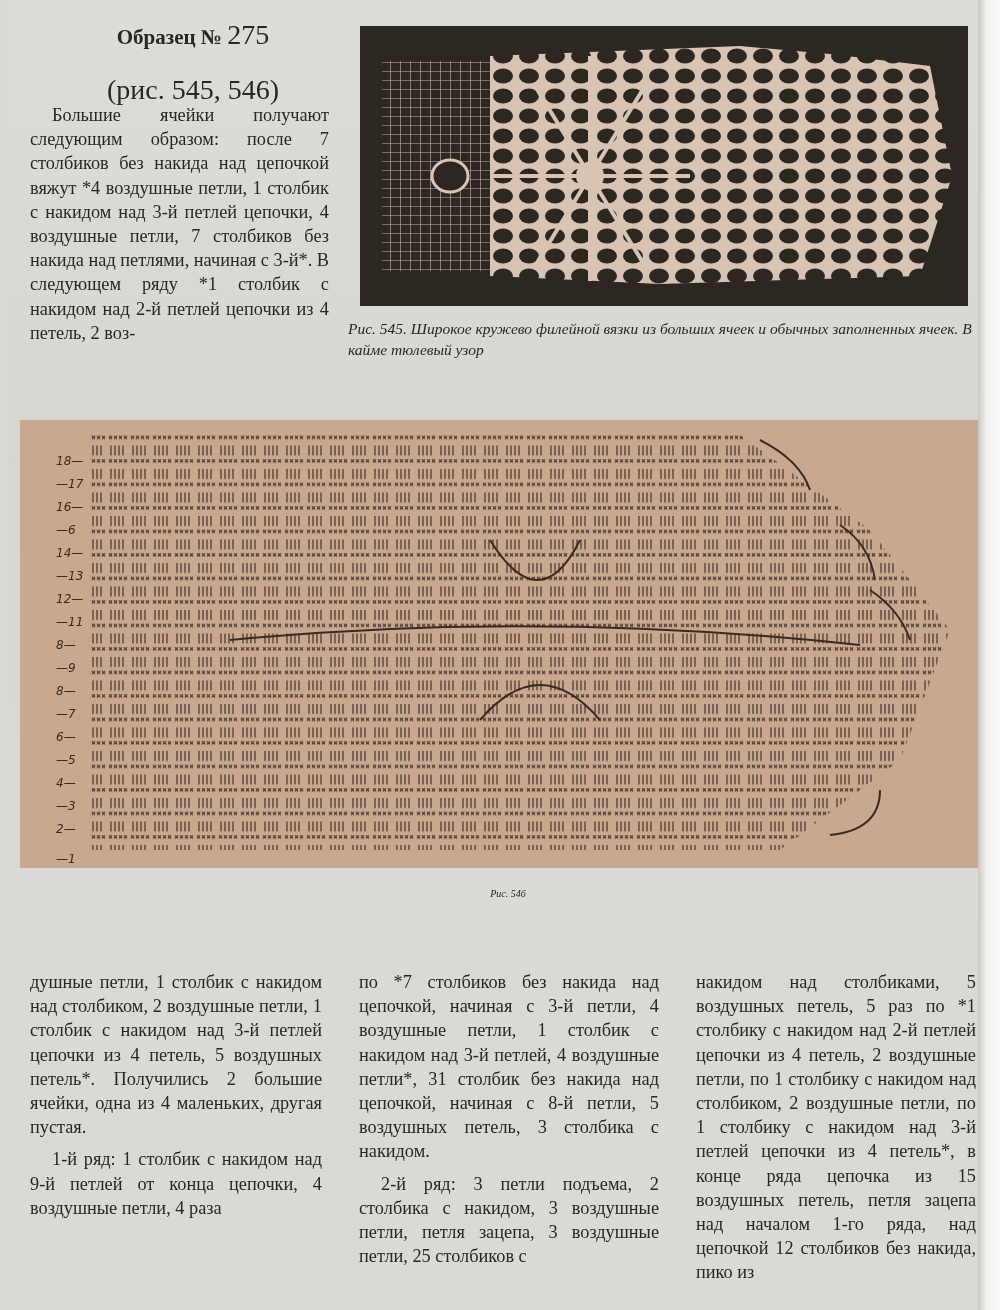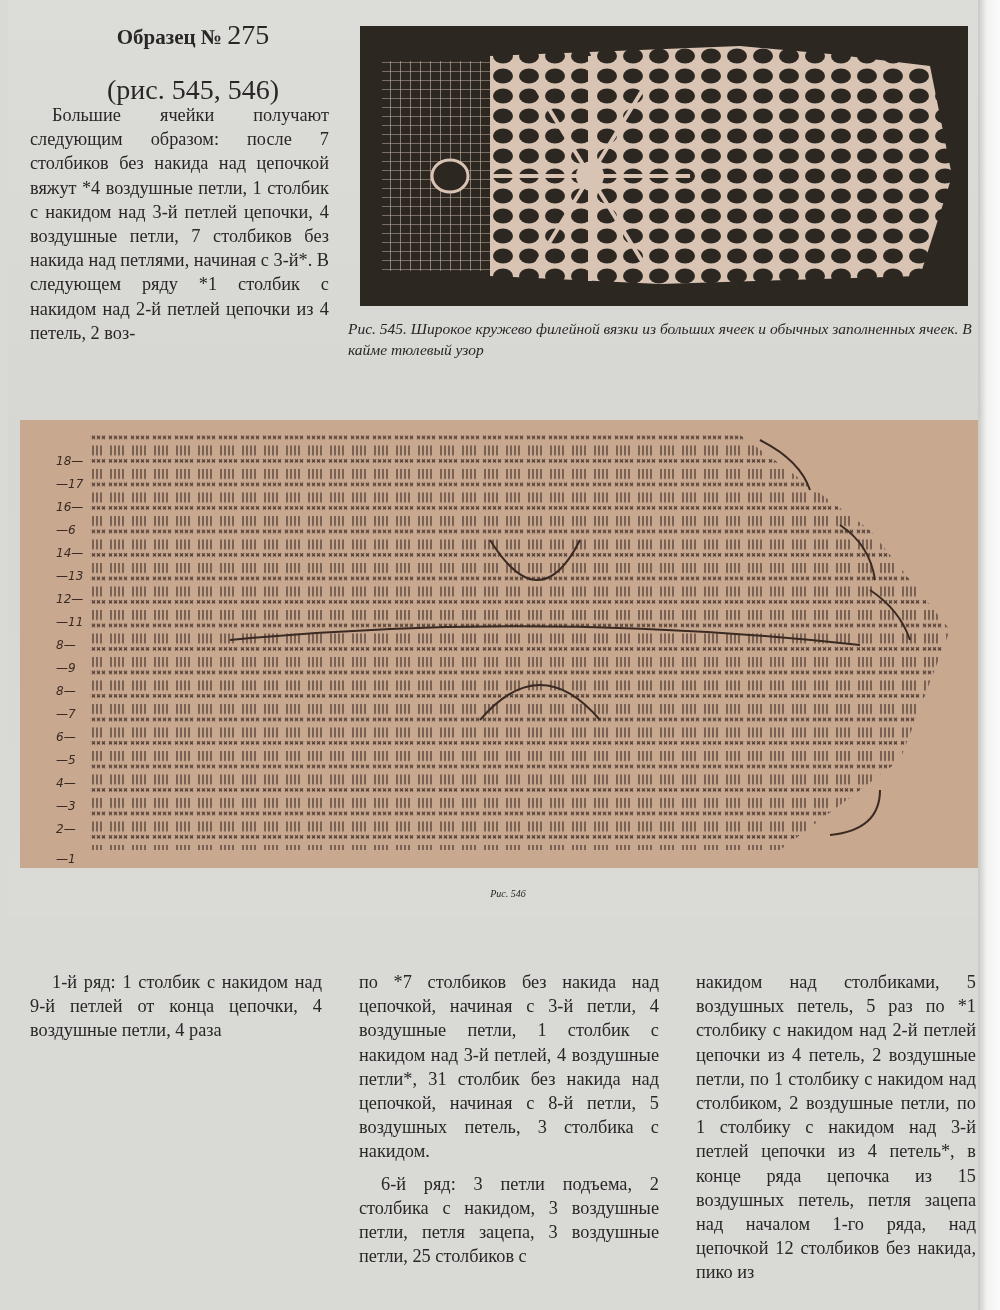--- a/index.html
+++ b/index.html
@@ -142,23 +142,24 @@
       <span class="row-label" style="top:299px">—5</span>
       <span class="row-label" style="top:322px">4—</span>
       <span class="row-label" style="top:345px">—3</span>
       <span class="row-label" style="top:368px">2—</span>
       <span class="row-label" style="top:398px">—1</span>
     </div>
   </div>
   <div class="caption2">Рис. 546</div>
 
   <div class="col col-b1">
+    <p>душные петли, 1 столбик с накидом над столбиком, 2 воздушные петли, 1 столбик с накидом над 3-й петлей цепочки из 4 петель, 5 воздушных петель*. Получились 2 большие ячейки, одна из 4 маленьких, другая пустая.</p>
     <p class="indent">1-й ряд: 1 столбик с накидом над 9-й петлей от конца цепочки, 4 воздушные петли, 4 раза</p>
   </div>
   <div class="col col-b2">
     <p>по *7 столбиков без накида над цепочкой, начиная с 3-й петли, 4 воздушные петли, 1 столбик с накидом над 3-й петлей, 4 воздушные петли*, 31 столбик без накида над цепочкой, начиная с 8-й петли, 5 воздушных петель, 3 столбика с накидом.</p>
-    <p class="indent">6-й ряд: 3 петли подъема, 2 столбика с накидом, 3 воздушные петли, петля зацепа, 3 воздушные петли, 25 столбиков с</p>
+    <p class="indent">2-й ряд: 3 петли подъема, 2 столбика с накидом, 3 воздушные петли, петля зацепа, 3 воздушные петли, 25 столбиков с</p>
   </div>
   <div class="col col-b3">
     <p>накидом над столбиками, 5 воздушных петель, 5 раз по *1 столбику с накидом над 2-й петлей цепочки из 4 петель, 2 воздушные петли, по 1 столбику с накидом над столбиком, 2 воздушные петли, по 1 столбику с накидом над 3-й петлей цепочки из 4 петель*, в конце ряда цепочка из 15 воздушных петель, петля зацепа над началом 1-го ряда, над цепочкой 12 столбиков без накида, пико из</p>
   </div>
 </div>
 <div class="right-edge"></div>
 
 </body></html>

